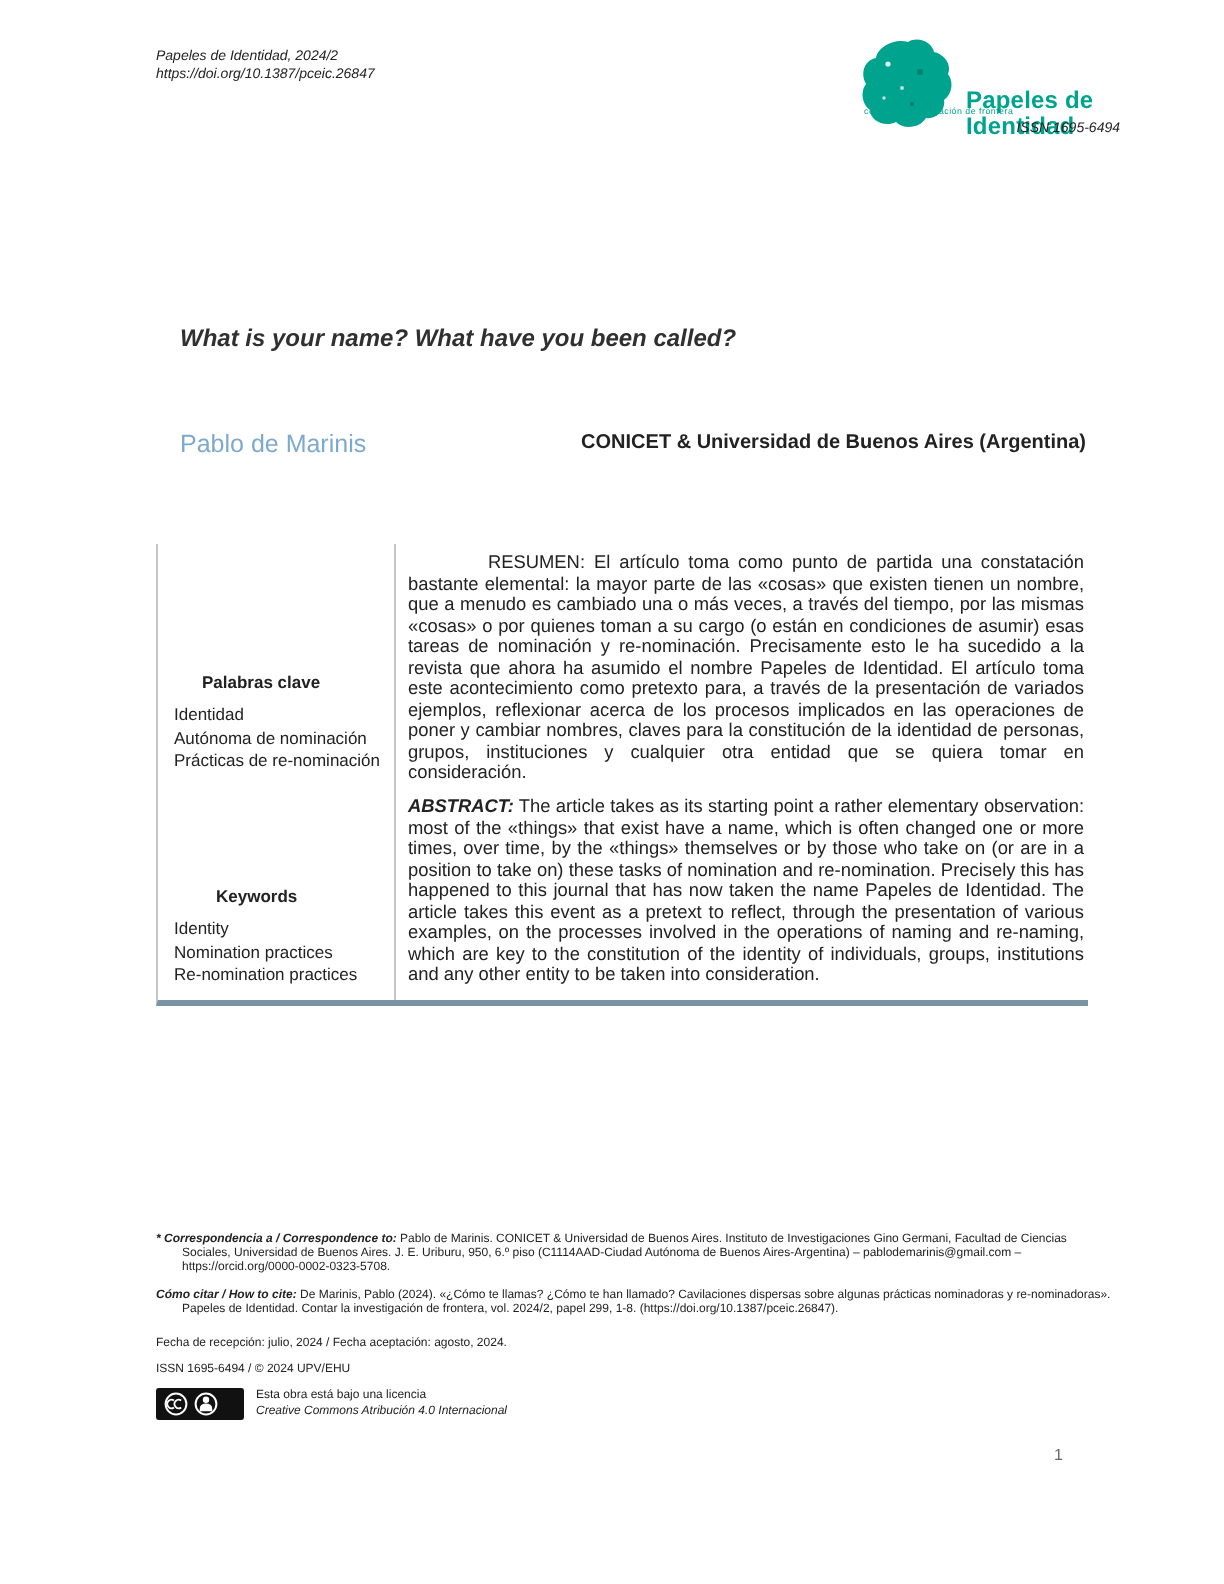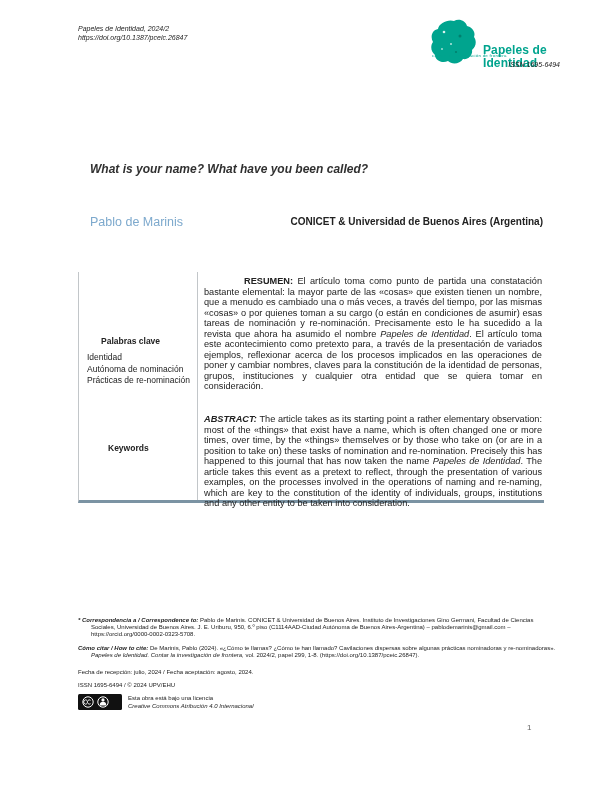--- a/index.html
+++ b/index.html
@@ -29,24 +29,24 @@
   
   .abs-block{
     position:absolute;left:78px;top:272px;width:465px;height:228px;
     border-left:1px solid #c2c6c9;border-bottom:3px solid #7b93a3;
   }
   .abs-divider{position:absolute;left:118px;top:0;bottom:0;width:1px;background:#c2c6c9;}
   .kw{position:absolute;left:8px;width:104px;font-size:8.5px;line-height:11.5px;color:#222;}
   .kw-label{font-weight:700;}
   .kw-es{top:64px;margin-left:14px;} .kw-es-items{top:80px;} .kw-en{top:171px;padding-left:21px;} .kw-en-items{top:187px;}
   .abs-col{position:absolute;left:125px;width:338px;font-size:9.2px;line-height:10.5px;text-align:justify;color:#222;}
-  .abs-es{top:4px;} .abs-en{top:142px;}
-  .abs-label{font-weight:700;padding-left:40px;}
+  .abs-es{top:4px;} .abs-en{top:126px;}
+  .abs-label{font-weight:400;padding-left:40px;}
   .abs-label-it{font-weight:700;font-style:italic;}
-  .jit{font-style:italic;}
+  .jit{}
   
   .foot{position:absolute;left:78px;width:465px;font-size:6px;line-height:7.2px;color:#222;}
   .hang{padding-left:13px;text-indent:-13px;margin:0;}
   .f-corr{top:617px;}
   .f-cite{top:645px;}
   .f-dates{top:669px;}
   .f-issn{top:682px;}
   .f-label{font-weight:700;font-style:italic;}
   .license-row{position:absolute;left:78px;top:694px;display:flex;align-items:flex-start;}
   .cc-badge{flex:0 0 auto;margin-right:6px;}
@@ -93,20 +93,25 @@
     <div class="abs-divider"></div>
 
     <div class="kw kw-es kw-label">Palabras clave</div>
     <div class="kw kw-es-items">
       <div>Identidad</div>
       <div>Autónoma de nominación</div>
       <div>Prácticas de re-nominación</div>
     </div>
 
     <div class="kw kw-en kw-label">Keywords</div>
+    <div class="kw kw-en-items">
+      <div>Identity</div>
+      <div>Nomination practices</div>
+      <div>Re-nomination practices</div>
+    </div>
 
     <div class="abs-col abs-es"><span class="abs-label">RESUMEN:</span> <span>El artículo toma como punto de partida una constatación bastante elemental: la mayor parte de las «cosas» que existen tienen un nombre, que a menudo es cambiado una o más veces, a través del tiempo, por las mismas «cosas» o por quienes toman a su cargo (o están en condiciones de asumir) esas tareas de nominación y re-nominación. Precisamente esto le ha sucedido a la revista que ahora ha asumido el nombre </span><span class="jit">Papeles de Identidad</span><span>. El artículo toma este acontecimiento como pretexto para, a través de la presentación de variados ejemplos, reflexionar acerca de los procesos implicados en las operaciones de poner y cambiar nombres, claves para la constitución de la identidad de personas, grupos, instituciones y cualquier otra entidad que se quiera tomar en consideración.</span></div>
 
     <div class="abs-col abs-en"><span class="abs-label-it">ABSTRACT:</span> <span>The article takes as its starting point a rather elementary observation: most of the «things» that exist have a name, which is often changed one or more times, over time, by the «things» themselves or by those who take on (or are in a position to take on) these tasks of nomination and re-nomination. Precisely this has happened to this journal that has now taken the name </span><span class="jit">Papeles de Identidad</span><span>. The article takes this event as a pretext to reflect, through the presentation of various examples, on the processes involved in the operations of naming and re-naming, which are key to the constitution of the identity of individuals, groups, institutions and any other entity to be taken into consideration.</span></div>
   </div>
 
   <p class="foot hang f-corr" style="position:absolute;"><span class="f-label">* Correspondencia a / Correspondence to:</span> <span>Pablo de Marinis. CONICET &amp; Universidad de Buenos Aires. Instituto de Investigaciones Gino Germani, Facultad de Ciencias Sociales, Universidad de Buenos Aires. J. E. Uriburu, 950, 6.º piso (C1114AAD-Ciudad Autónoma de Buenos Aires-Argentina) – pablodemarinis@gmail.com – https://orcid.org/0000-0002-0323-5708.</span></p>
 
   <p class="foot hang f-cite" style="position:absolute;"><span class="f-label">Cómo citar / How to cite:</span> <span>De Marinis, Pablo (2024). «¿Cómo te llamas? ¿Cómo te han llamado? Cavilaciones dispersas sobre algunas prácticas nominadoras y re-nominadoras». </span><span class="jit">Papeles de Identidad. Contar la investigación de frontera,</span><span> vol. 2024/2, papel 299, 1-8. (https://doi.org/10.1387/pceic.26847).</span></p>
 

